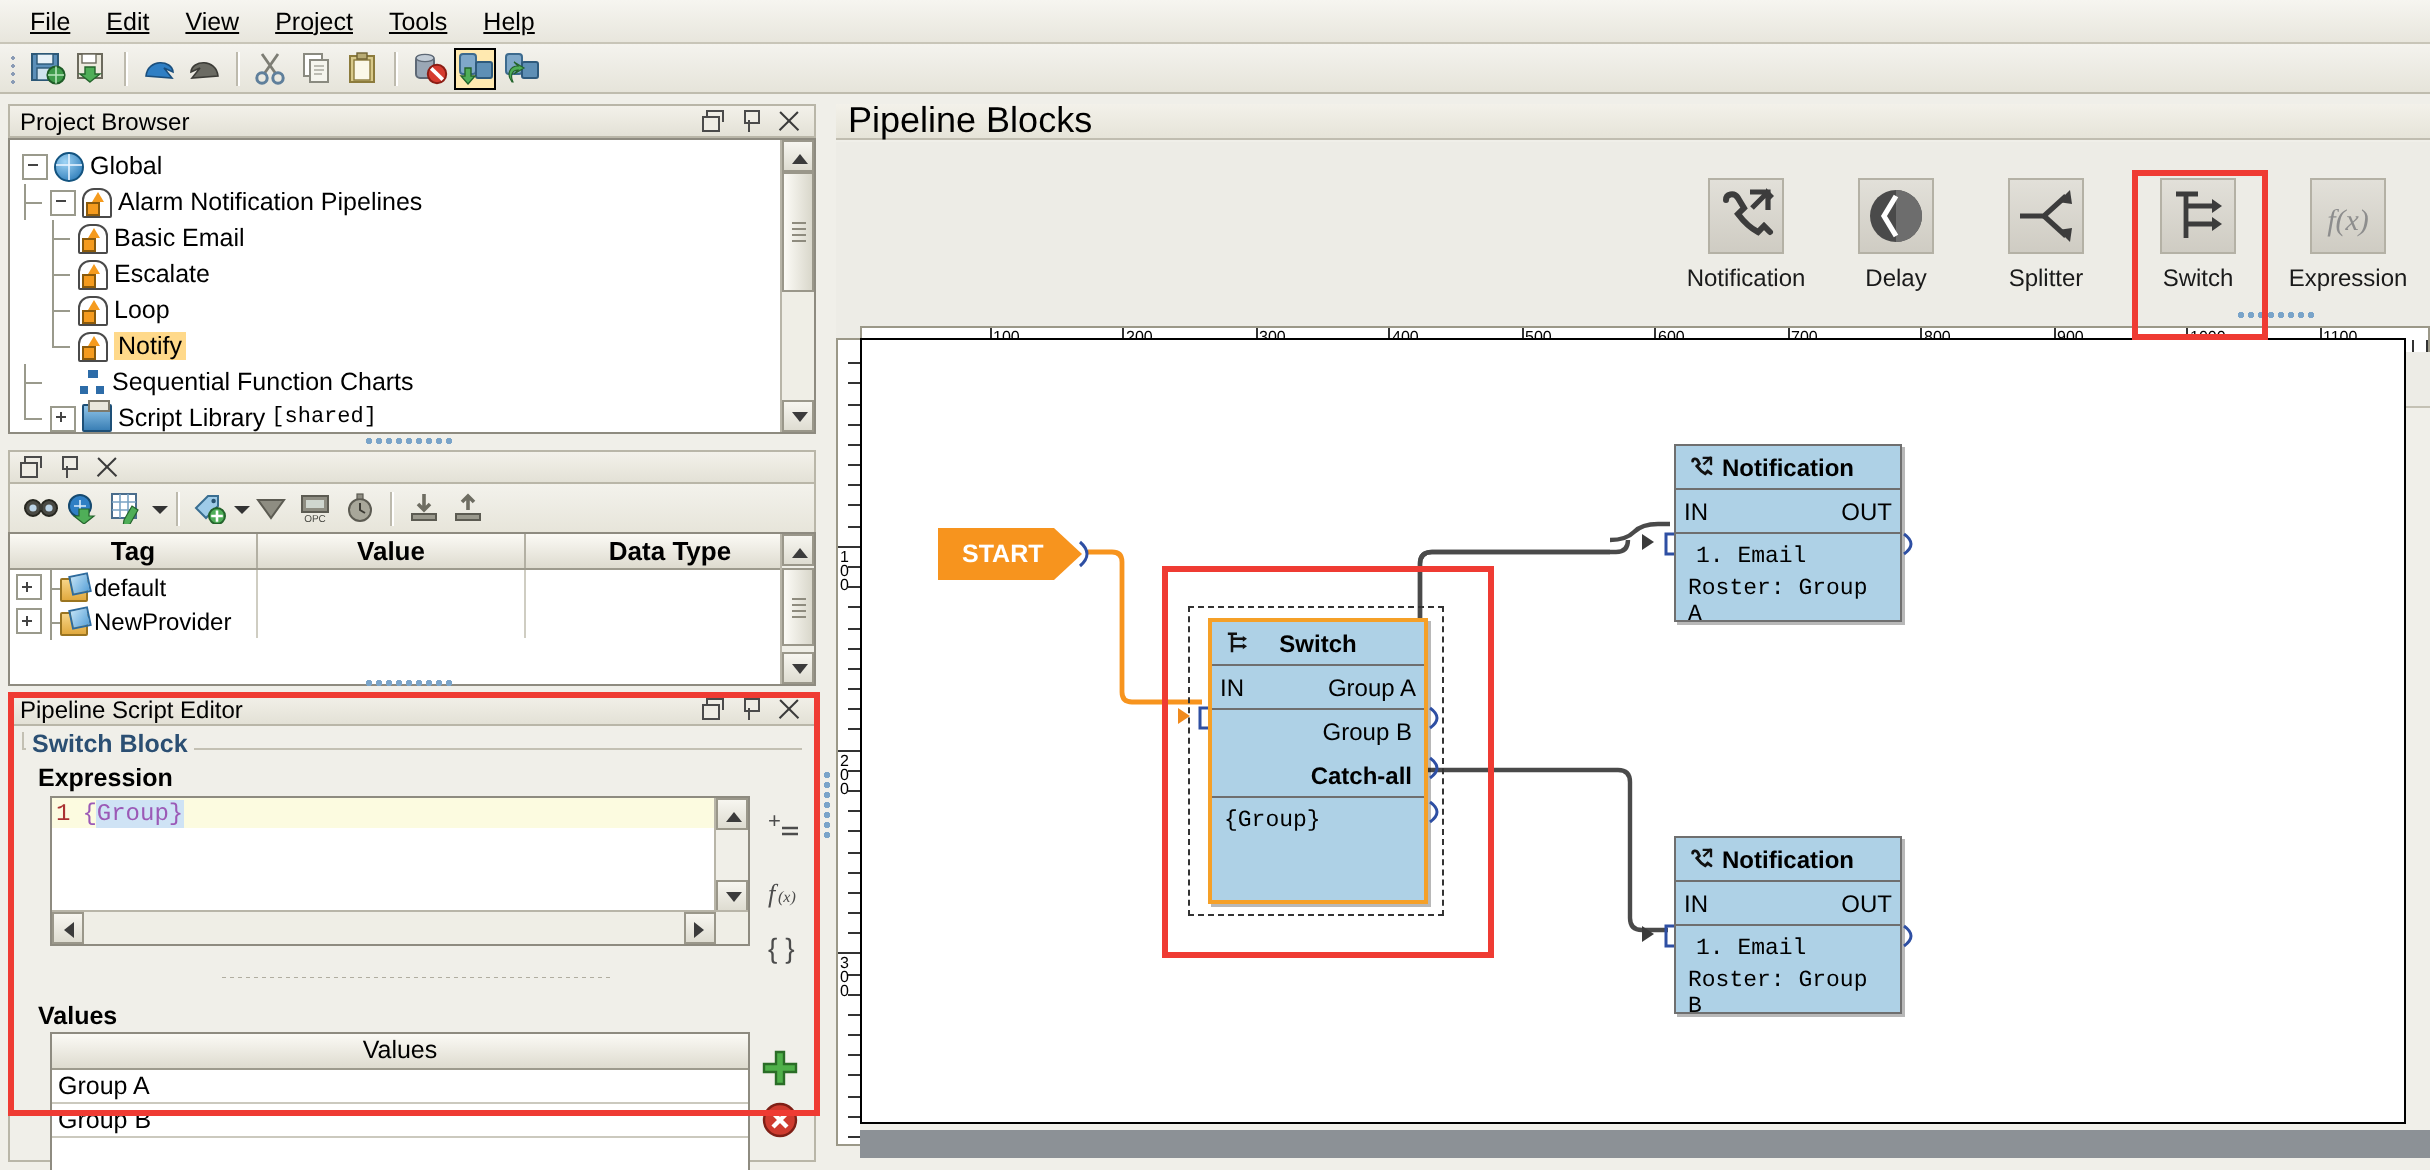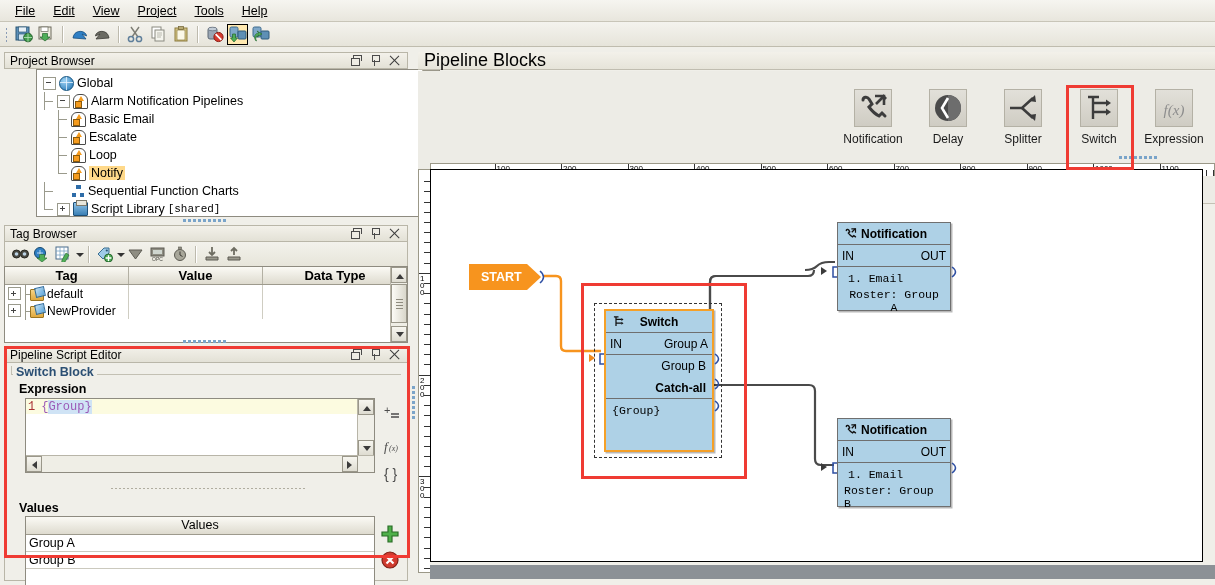--- a/index.html
+++ b/index.html
@@ -46,21 +46,21 @@
   .ic-pin::before{content:"";position:absolute;left:2px;top:0px;width:6px;height:5px;border:1px solid #4a4a4a;background:#eeece4;}
   .ic-pin::after{content:"";position:absolute;left:4px;top:5px;width:1px;height:6px;background:#4a4a4a;}
   
   .ic-close::before,.ic-close::after{content:"";position:absolute;left:-1px;top:5px;width:13px;height:1.4px;background:#3a3a3a;}
   .ic-close::before{transform:rotate(45deg);}
   .ic-close::after{transform:rotate(-45deg);}
 
   
   #project-browser{position:absolute;left:4px;top:52px;width:404px;height:165px;}
   #pb-body{position:absolute;left:0;top:17px;width:404px;height:148px;background:#fff;
-    border:1px solid #8e8b80;box-sizing:border-box;overflow:hidden;margin-left:32px;}
+    border:1px solid #8e8b80;box-sizing:border-box;overflow:hidden;}
   .tree{padding:4px 0 0 6px;font-size:12.5px;}
   .trow{height:18px;display:flex;align-items:center;white-space:nowrap;}
   .texp{width:11px;height:11px;border:1px solid #9a9a8c;background:#fff;margin-right:3px;
         position:relative;flex:0 0 auto;}
   .texp::before{content:"";position:absolute;left:2px;top:4.5px;width:5px;height:1px;background:#444;}
   .texp.plus::after{content:"";position:absolute;left:4px;top:2.5px;width:1px;height:5px;background:#444;}
   .tspace{width:14px;flex:0 0 auto;}
   .tline{width:14px;flex:0 0 auto;position:relative;height:18px;}
   .tline::before{content:"";position:absolute;left:1px;top:0;bottom:0;width:1px;background:#9a9a8c;}
   .tline.elb::before{bottom:9px;}
@@ -374,21 +374,20 @@
         <div class="sb-thumb" style="top:16px;height:60px;"></div>
         <div class="sb-arrow sb-dn" style="position:absolute;bottom:0;"></div>
       </div>
     </div>
   </div>
 
   <div class="splitter-dots" style="left:182px;top:218px;width:46px;"></div>
 
   <div id="tag-browser">
     <div class="panel-title">
-      <span class="ttl">Tag Browser</span>
       <span class="pbtns">
         <span class="pbtn ic-restore"></span>
         <span class="pbtn ic-pin"></span>
         <span class="pbtn ic-close"></span>
       </span>
     </div>
     <div id="tb-toolbar">
       <div class="tgb">
         <svg width="17" height="14" viewBox="0 0 17 14">
           <circle cx="4.5" cy="7" r="4" fill="#4a4a44" stroke="#26261f"></circle>
@@ -889,21 +888,21 @@
           </svg>
         </span>
         <span>Notification</span>
       </div>
       <div class="blk-io">
         <span>IN</span>
         <span>OUT</span>
       </div>
       <div class="blk-body">
         <div style="padding-left:4px;">1. Email</div>
-        <div style="margin-top:3px;text-align:center;">Roster: Group A</div>
+        <div style="margin-top:3px;">Roster: Group A</div>
       </div>
     </div>
     <svg style="position:absolute;left:397px;top:95px;" width="12" height="15">
       <path d="M9 2 h-4 v10 h4" fill="none" stroke="#2e4fa3" stroke-width="1.5"></path>
     </svg>
     <div class="arrow-l" style="left:390px;top:97px;"></div>
     <svg style="position:absolute;left:520px;top:95px;" width="12" height="15">
       <path d="M1 2 q7 5 0 10" fill="none" stroke="#2e4fa3" stroke-width="1.5"></path>
     </svg>
 

